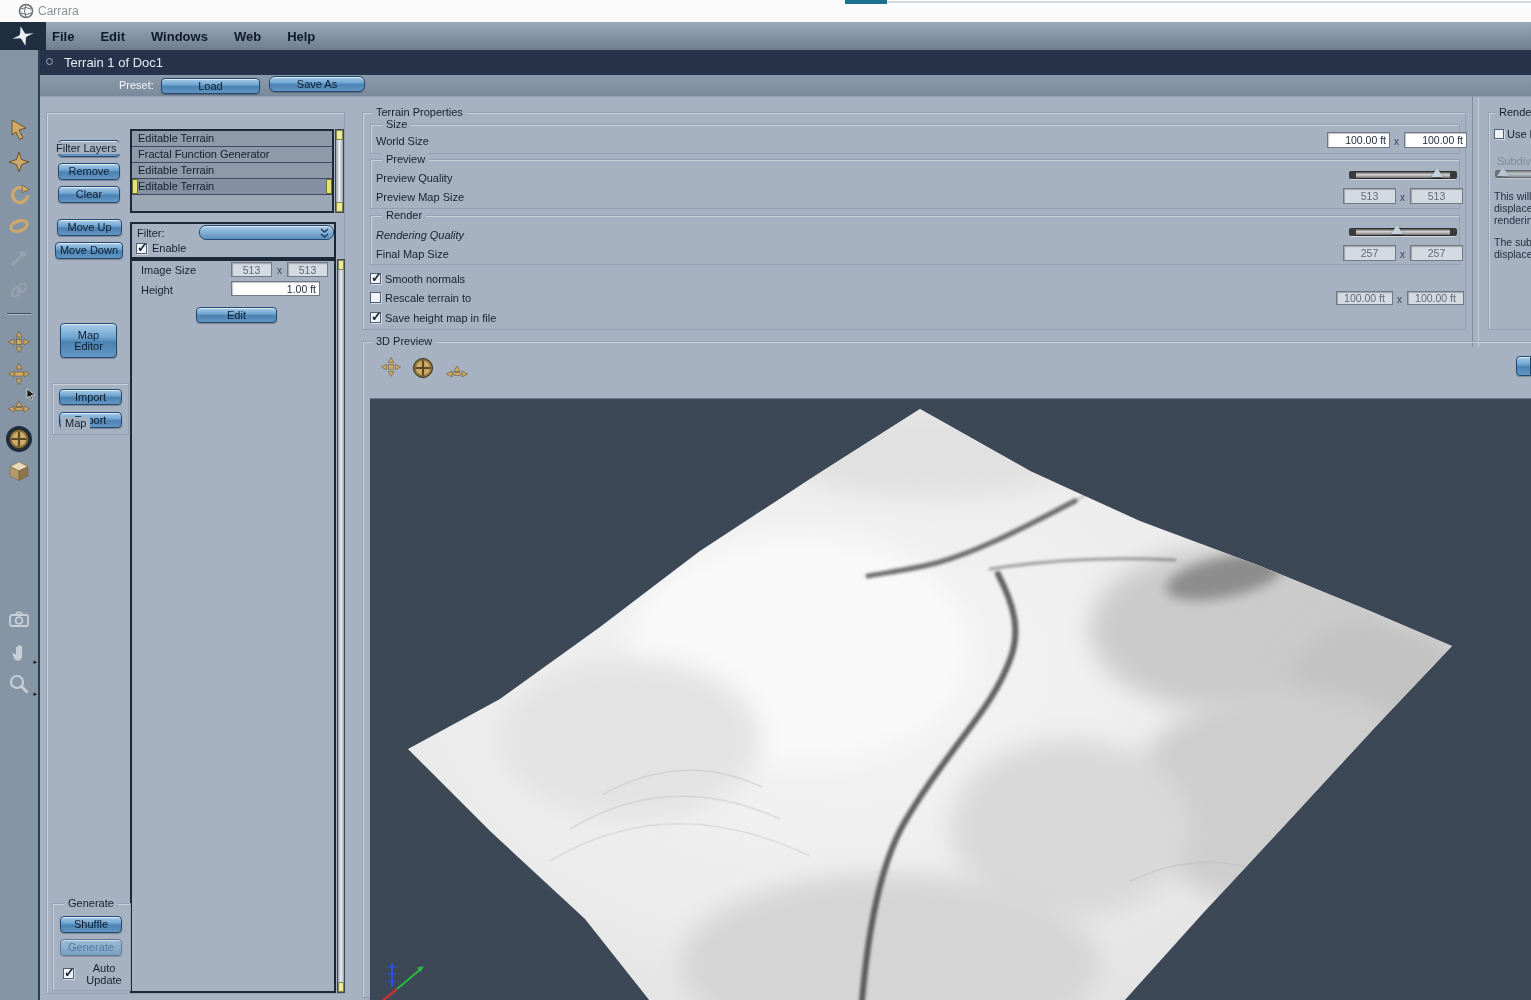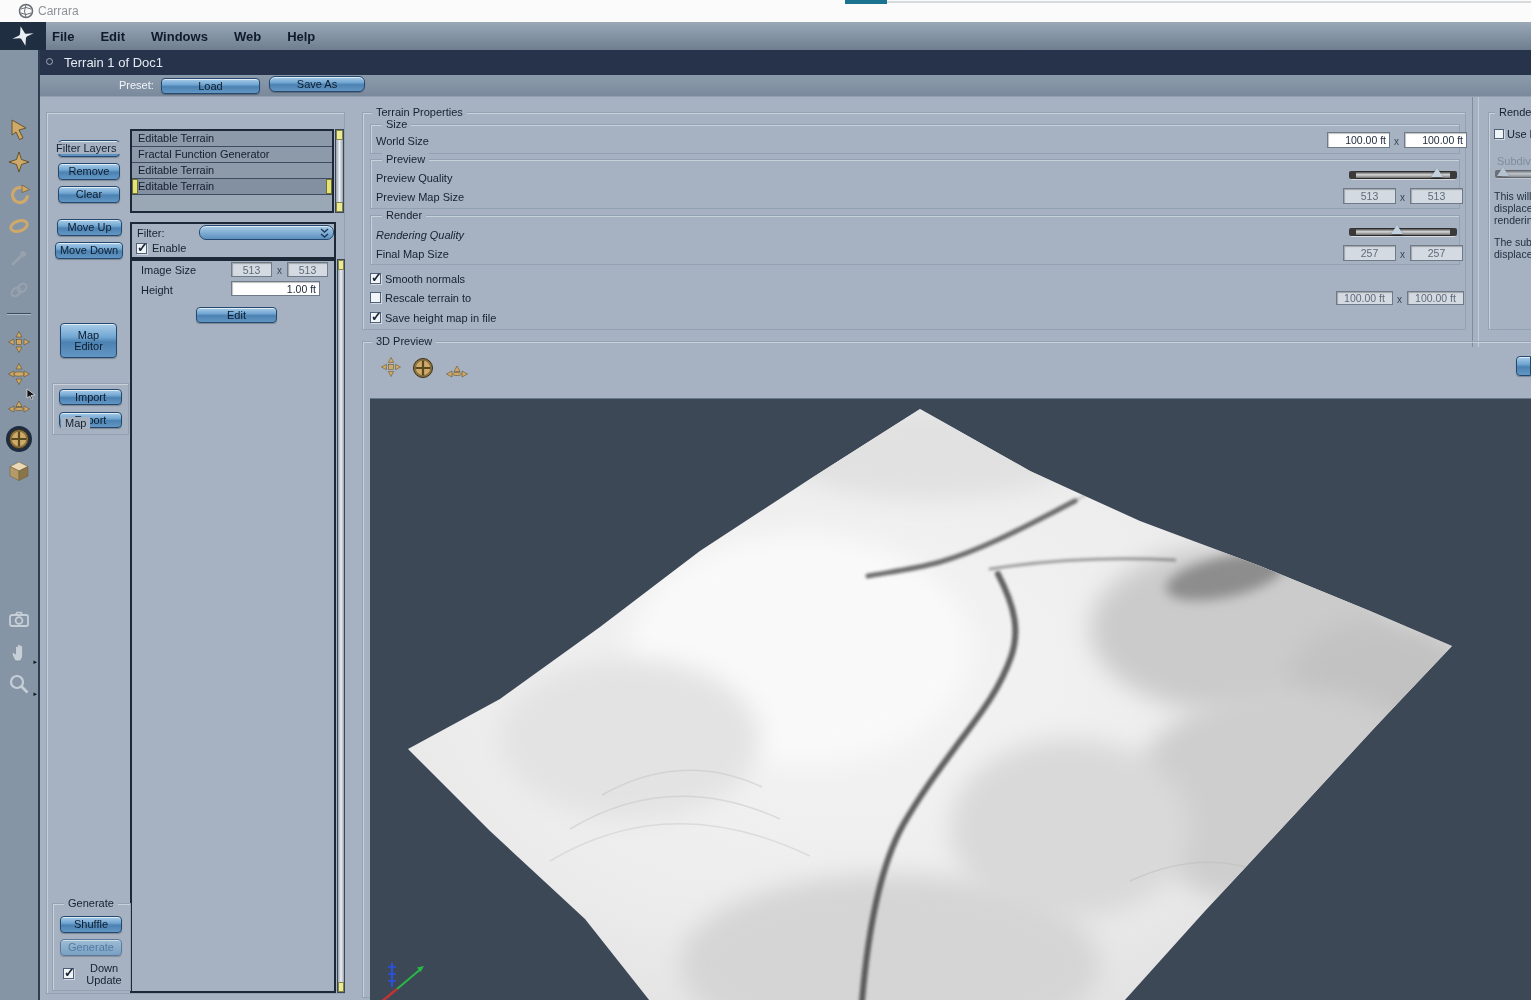--- a/index.html
+++ b/index.html
@@ -258,21 +258,21 @@
   <div class="grp" style="left:52px;top:383px;width:77px;height:52px;"></div>
   <span class="grp-label" style="left:61px;top:377px;margin-top:40px;">Map</span>
   <div class="btn" style="left:59px;top:389px;width:63px;height:16px;">Import</div>
   <div class="btn" style="left:59px;top:412px;width:63px;height:16px;">Export</div>
 
   <div class="grp" style="left:52px;top:903px;width:79px;height:88px;"></div>
   <span class="grp-label" style="left:64px;top:897px;">Generate</span>
   <div class="btn" style="left:60px;top:916px;width:62px;height:17px;">Shuffle</div>
   <div class="btn disabled" style="left:60px;top:939px;width:62px;height:17px;">Generate</div>
   <div class="cb on" style="left:63px;top:968px;"></div>
-  <span class="lbl" style="left:80px;top:962px;width:48px;white-space:normal;text-align:center;line-height:12px;">Down Update</span>
+  <span class="lbl" style="left:80px;top:962px;width:48px;white-space:normal;text-align:center;line-height:12px;">Auto Update</span>
 
   <div class="grp" style="left:362px;top:112px;width:1104px;height:218px;"></div>
   <span class="grp-label" style="left:372px;top:106px;">Terrain Properties</span>
 
   <div class="subgrp" style="left:370px;top:124px;width:1090px;height:30px;"></div>
   <span class="grp-label" style="left:382px;top:118px;">Size</span>
   <span class="lbl" style="left:376px;top:135px;">World Size</span>
   <div class="fld" style="left:1327px;top:132px;width:63px;height:16px;">100.00 ft</div>
   <span class="xsep" style="left:1394px;top:136px;">x</span>
   <div class="fld" style="left:1404px;top:132px;width:63px;height:16px;">100.00 ft</div>

